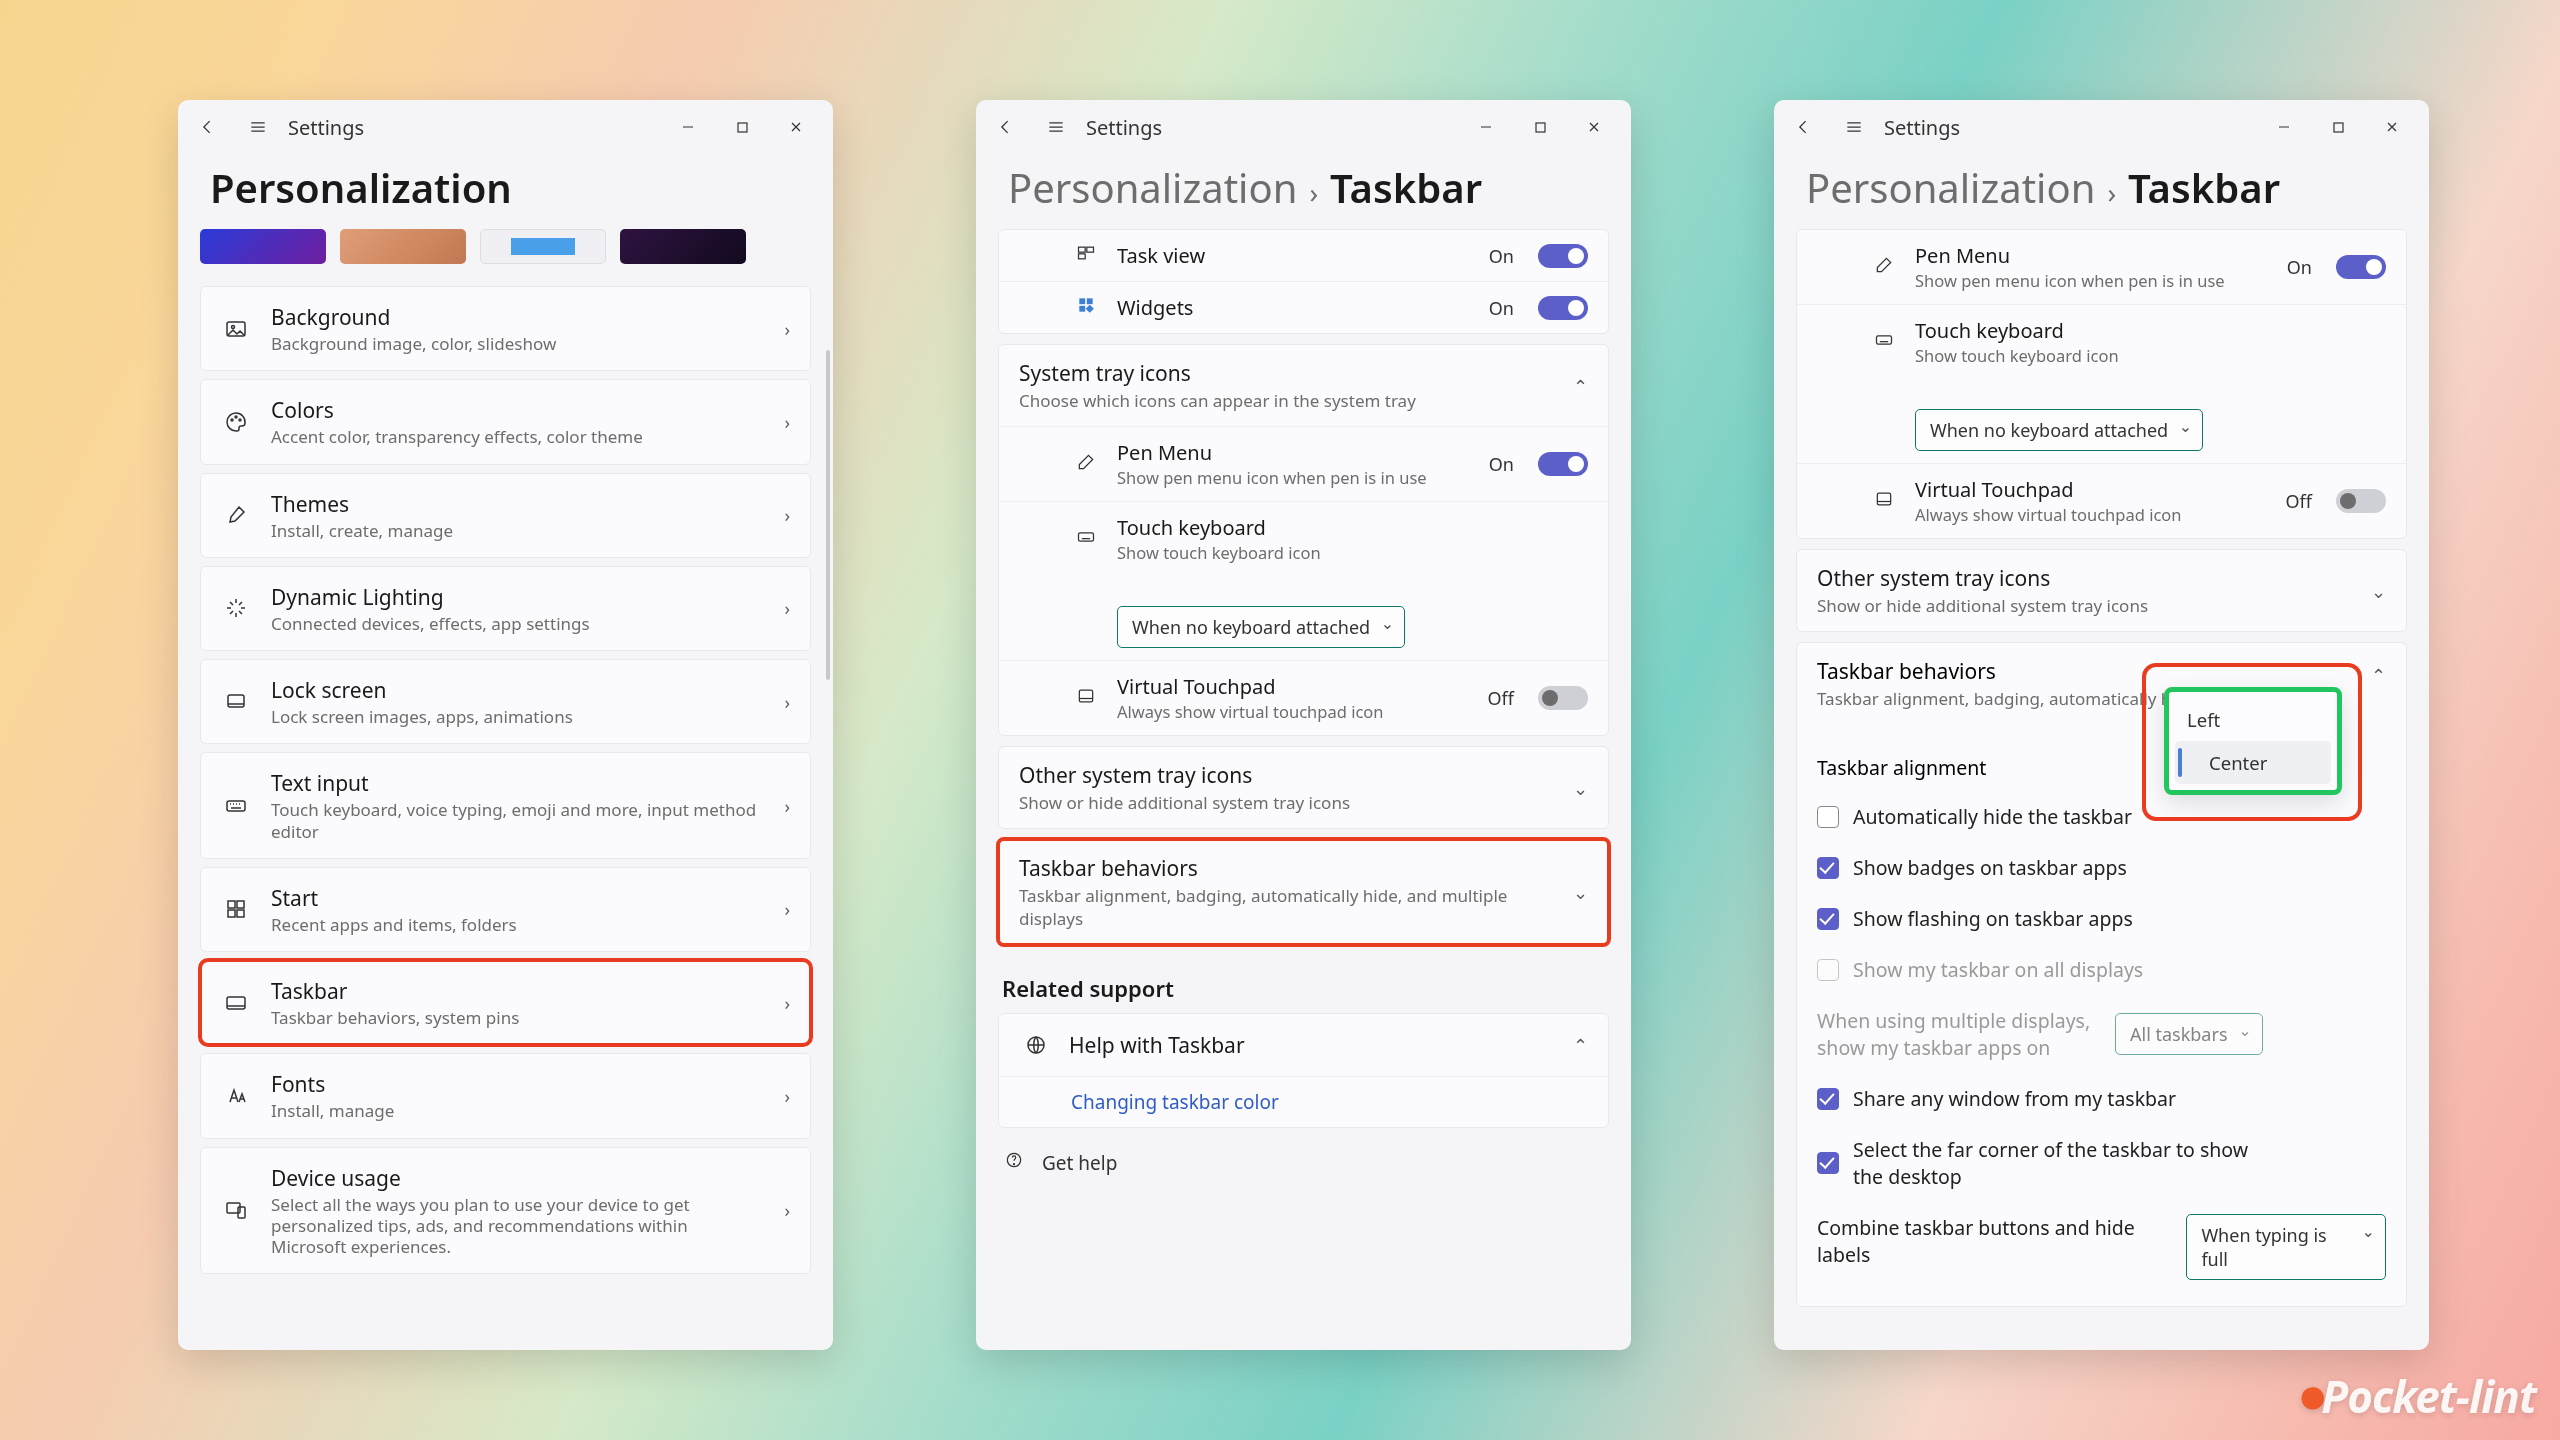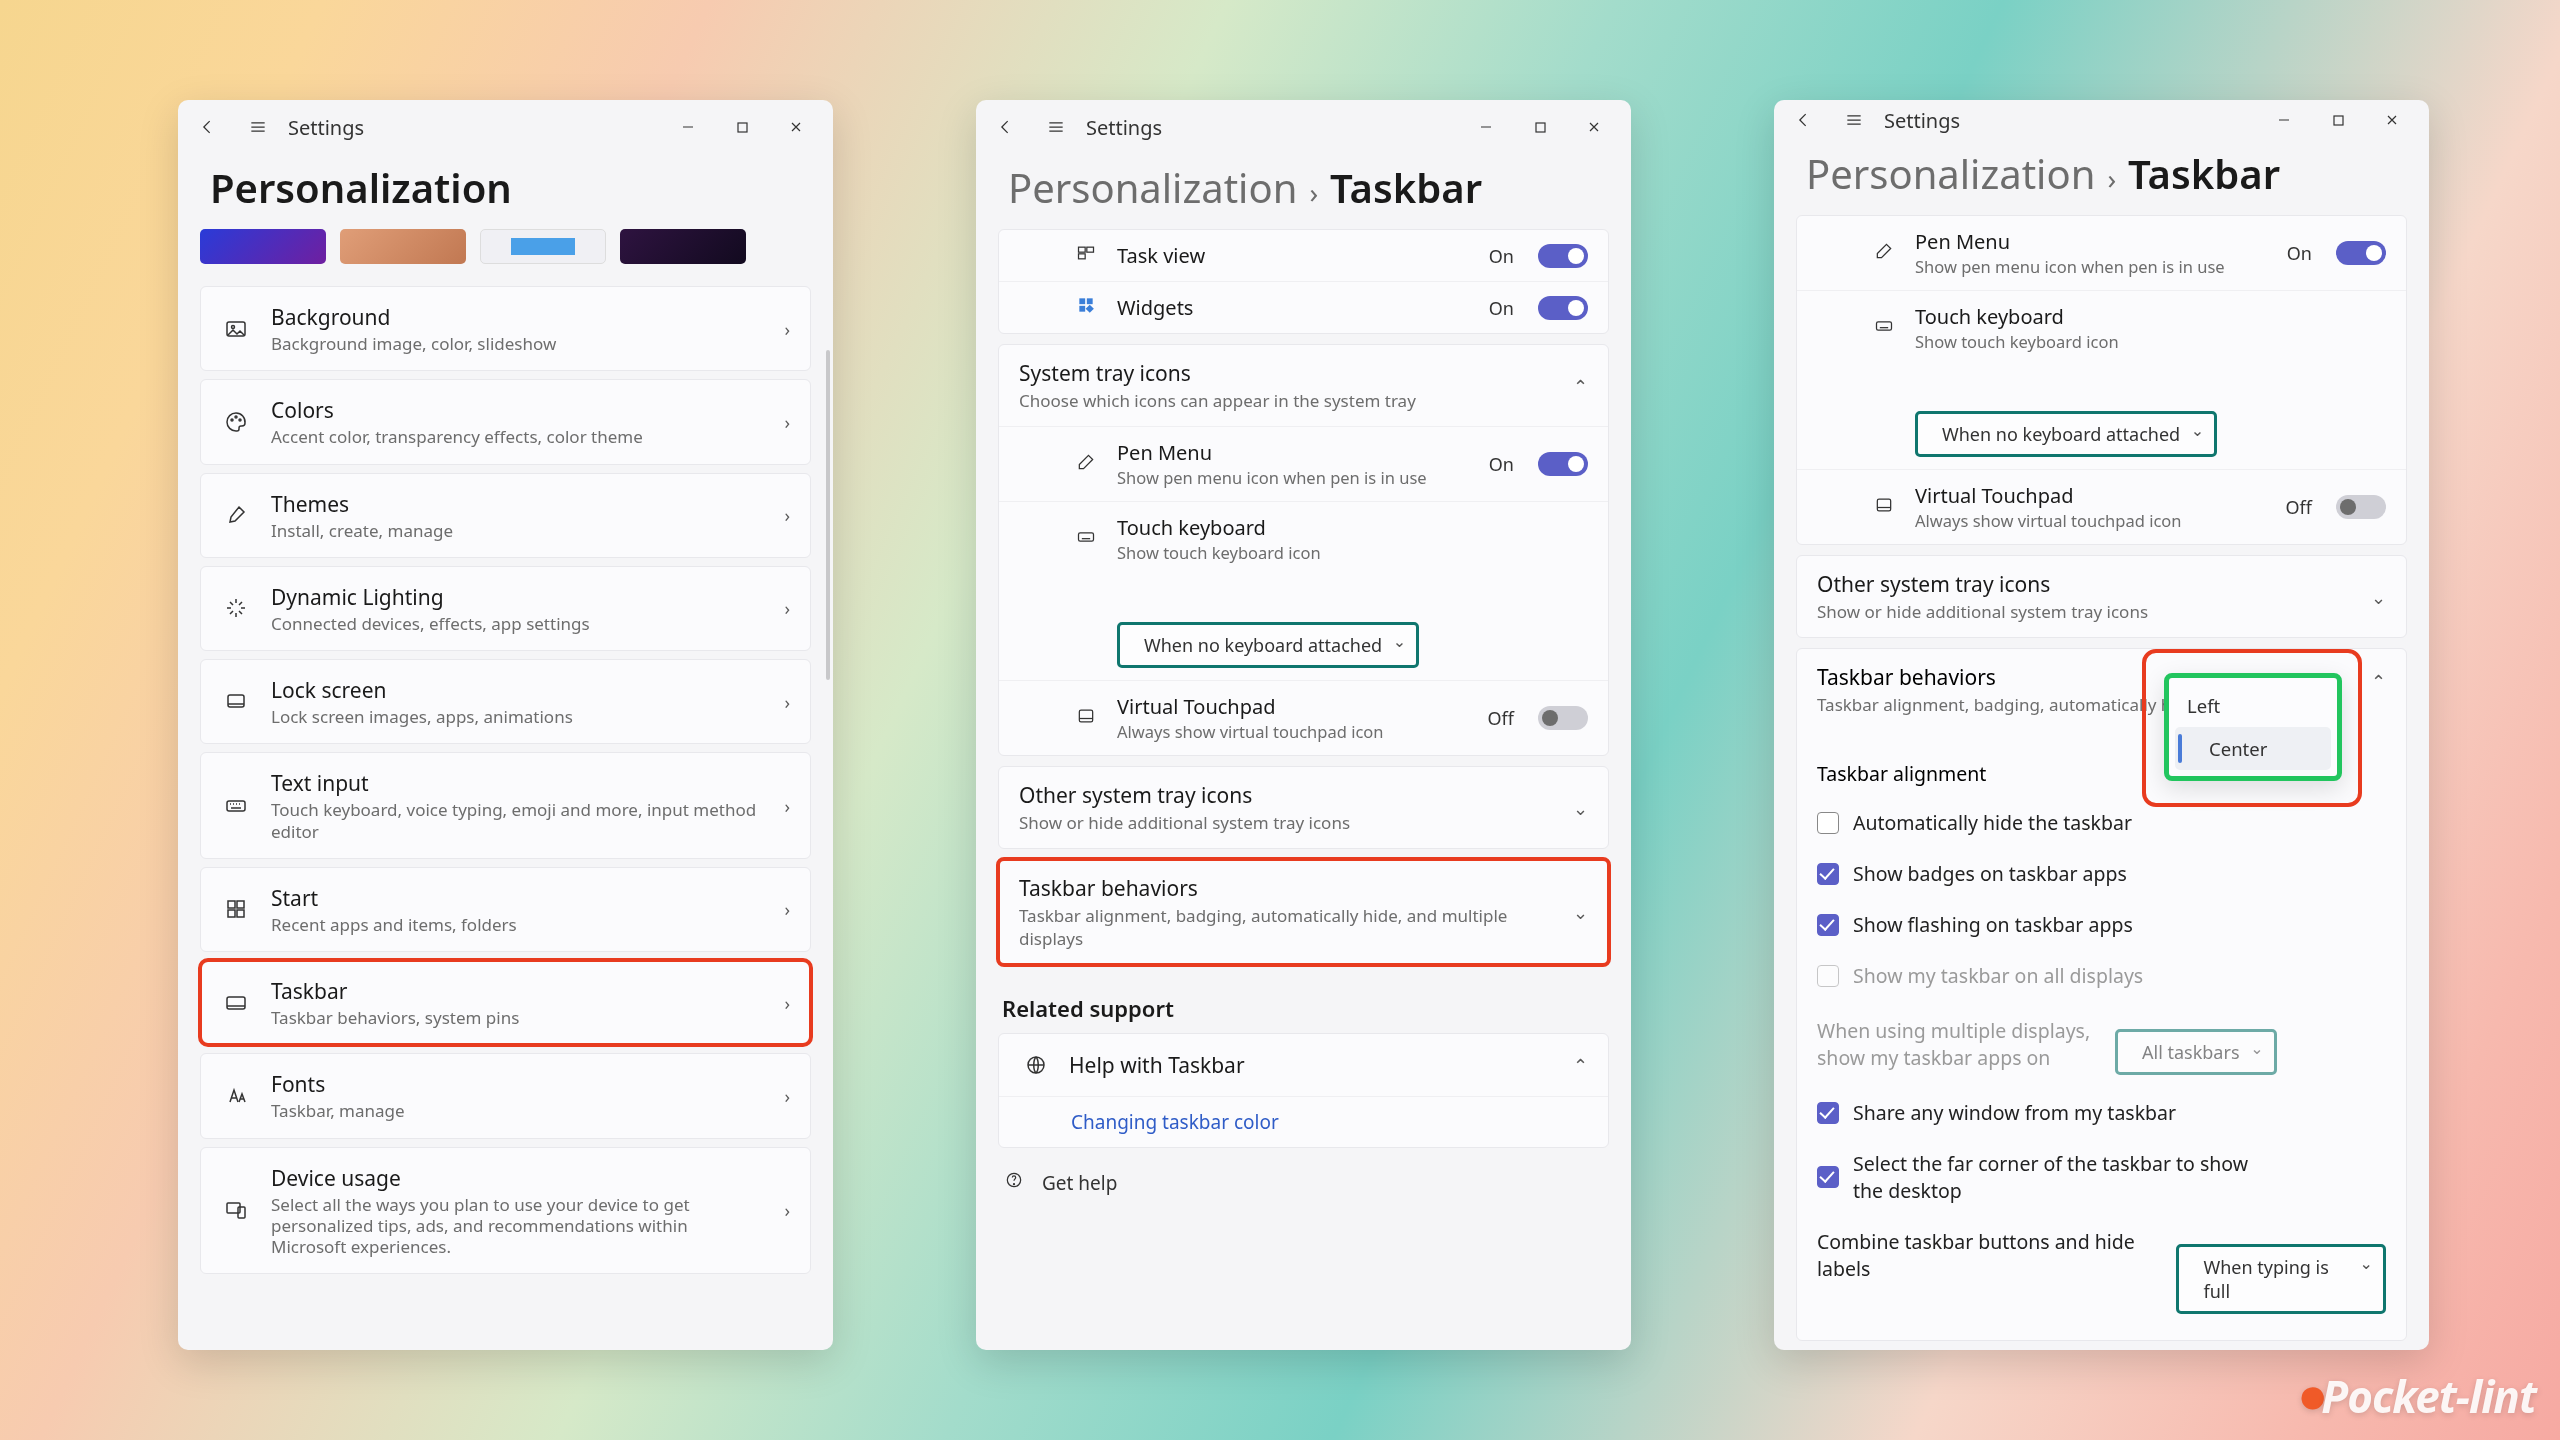--- a/index.html
+++ b/index.html
@@ -68,21 +68,21 @@
   .sub .sicon{ width:30px; text-align:center; color:#333;}
   .sub .stxt{ flex:1;}
   .sub .stitle{ font-size:20px; color:#1a1a1a;}
   .sub .ssub{ font-size:16.5px; color:#6d6d6d;}
   .onlabel{ font-size:18px; color:#333; margin-right:8px;}
   .toggle{ width:50px; height:24px; border-radius:12px; position:relative; cursor:pointer;}
   .toggle::after{content:""; position:absolute; width:16px; height:16px; border-radius:50%; top:4px; background:#fff;}
   .toggle.on{ background:#5b5fc7;} .toggle.on::after{ right:4px;}
   .toggle.off{ background:#cfcfd6;} .toggle.off::after{ left:4px; background:#6d6d6d;}
 
-  .dropdown{ border:3px solid #0f766e; background:#fdfdfe; border-radius:5px; padding:8px 34px 8px 24px; font-size:18px; color:#333; position:relative; display:inline-block;margin-top:16px;}
+  .dropdown{ border:1px solid #0f766e; background:#fdfdfe; border-radius:5px; padding:8px 34px 8px 14px; font-size:18px; color:#333; position:relative; display:inline-block;}
   .dropdown::after{content:"⌄"; position:absolute; right:10px; top:5px; color:#555; font-size:16px;}
 
   .section-title{ font-size:22px; font-weight:600; color:#1a1a1a; padding:18px 4px 10px 4px;}
 
   .link{ color:#2f5cc7; font-size:19px;}
   .plain{ display:flex; align-items:center; gap:18px; padding:12px 6px; font-size:19px; color:#333;}
 
   
   .behav{ background:#fbfbfd; border:1px solid #e8e8ec; border-radius:6px; padding:14px 20px; margin-bottom:10px;}
   .behav .btitle{ font-size:21px;}
@@ -271,21 +271,21 @@
     </div>
     <div class="card">
       <div class="cicon">
           <svg class="svgicon" viewBox="0 0 24 24">
             <path d="M6 18L10 6l4 12M7.5 14h5"></path>
             <path d="M15 18l3-8 3 8M16 15h4"></path>
           </svg>
         </div>
       <div class="ctxt">
           <div class="ctitle">Fonts</div>
-          <div class="csub">Taskbar, manage</div>
+          <div class="csub">Install, manage</div>
         </div>
       <span class="cchev">›</span>
     </div>
     <div class="card">
       <div class="cicon">
           <svg class="svgicon" viewBox="0 0 24 24">
             <rect x="3" y="5" width="13" height="10" rx="1"></rect>
             <rect x="14" y="9" width="7" height="11" rx="1"></rect>
           </svg>
         </div>

